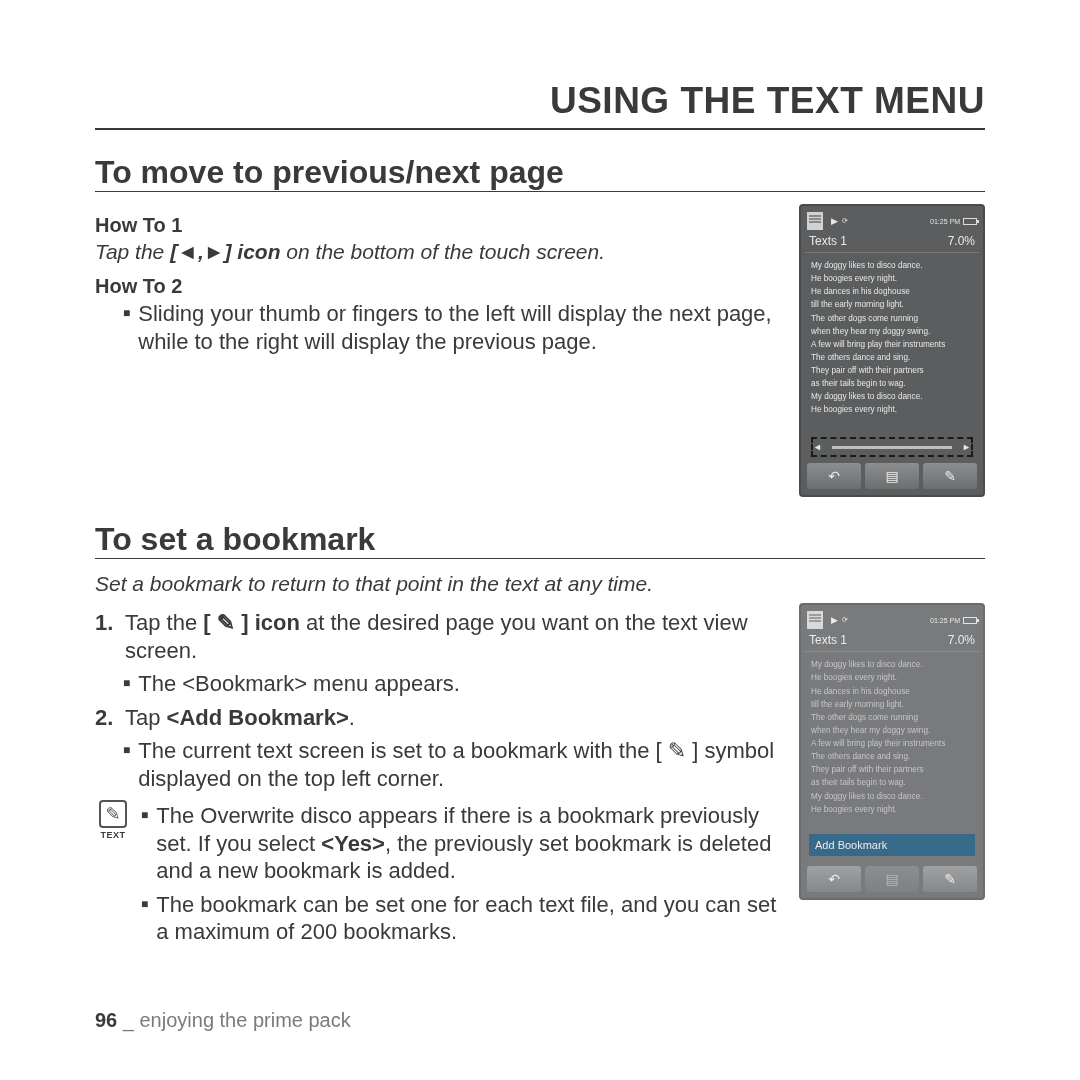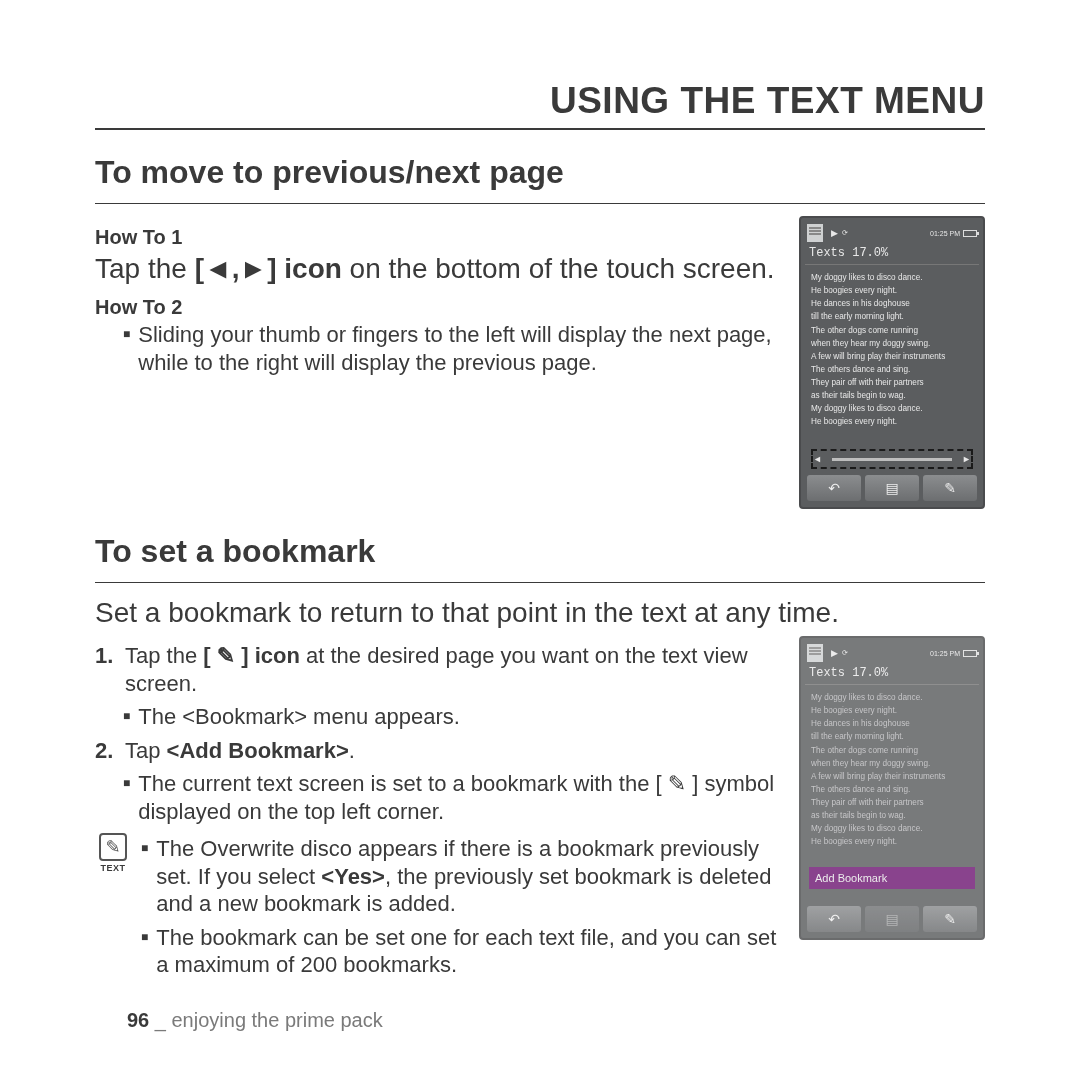--- a/index.html
+++ b/index.html
@@ -18,40 +18,41 @@
     letter-spacing: 0.5px;
     border-bottom: 2px solid #3a3a3a;
     padding-bottom: 6px;
     margin-bottom: 18px;
     text-align: right;
   }
   h2.section-title {
     font-size: 32px;
     font-weight: bold;
     border-bottom: 1.5px solid #3a3a3a;
-    padding-bottom: 12px;
+    padding-bottom: 0;
     margin-bottom: 12px;
     margin-top: 24px;
   }
   .section-body {
     display: flex;
     gap: 5px;
     align-items: flex-start;
   }
   .text-col { flex: 1; }
   .howto-label {
     font-size: 20px;
     font-weight: bold;
     margin-top: 10px;
     margin-bottom: 2px;
   }
   p.body-text {
-    font-size: 28px;
+    font-size: 21px;
     line-height: 1.25;
     margin: 2px 0 6px 0;
+    font-style: italic;
   }
   .bullet-row {
     display: flex;
     gap: 8px;
     padding-left: 28px;
     font-size: 22px;
     line-height: 1.25;
     margin: 2px 0 6px 0;
   }
   .bullet-row .blk { font-size: 12px; padding-top: 6px; }
@@ -79,44 +80,43 @@
     font-size: 18px; color: #555;
   }
   .note-label { font-size: 9px; font-weight: bold; letter-spacing: 0.5px; margin-top: 2px; }
   .footer {
     position: absolute;
     left: 95px;
     bottom: 48px;
     font-size: 20px;
     color: #7a7a7a;
   }
-  .footer .pg { font-weight: bold; color: #3a3a3a; margin-left: 32px; }
+  .footer .pg { font-weight: bold; color: #3a3a3a; }
 
   
   .phone {
     width: 186px;
     background: #5b5d5f;
     border: 2px solid #4a4b4d;
     border-radius: 4px;
     padding: 4px 4px 6px 4px;
     color: #e8e8e8;
     font-size: 8px;
     flex-shrink: 0;
   }
   .phone .status {
     display: flex; justify-content: space-between; align-items: center;
     padding: 2px 2px;
     font-size: 7px;
   }
   .phone .title-row {
-    display: flex; justify-content: flex-start; align-items: center;
+    display: flex; justify-content: space-between; align-items: center;
     padding: 2px 4px 4px 4px;
     font-size: 12px;
     border-bottom: 1px solid #777;
-    font-family: Liberation Mono, monospace;
   }
   .phone .doc-ico {
     width: 16px; height: 18px; background: #cfd1d2; margin-right: 4px;
     display: inline-block; position: relative;
   }
   .phone .doc-ico::after{
     content:""; position:absolute; left:2px; right:2px; top:3px; height:2px; background:#888;
     box-shadow: 0 3px 0 #888, 0 6px 0 #888;
   }
   .phone .content {
@@ -136,22 +136,22 @@
   .phone .bottom-bar {
     display: flex; gap: 4px; padding: 0 2px;
   }
   .phone .btn {
     flex:1; height: 26px; background: linear-gradient(#8b8d8f,#6c6e70);
     border-radius: 3px; display:flex; align-items:center; justify-content:center;
     font-size: 14px; color: #eee;
   }
   .phone.dim { opacity: 0.82; }
   .phone .add-bm {
-    background: #701a75; color: #e8e8e8; font-size: 11px;
-    padding: 5px 6px; margin: 0 4px 17px 4px;
+    background: #0c4a6e; color: #e8e8e8; font-size: 11px;
+    padding: 5px 6px; margin: 0 4px 10px 4px;
   }
   .tri { font-size:9px; }
   .batt { display:inline-block; width:14px; height:7px; border:1px solid #ddd; position:relative;}
   .batt::after{content:"";position:absolute;right:-3px;top:1px;width:2px;height:3px;background:#ddd;}
   b { font-weight: bold; }
 </style>
 </head>
 <body>
 
 <h1 class="main-title">USING THE TEXT MENU</h1>

